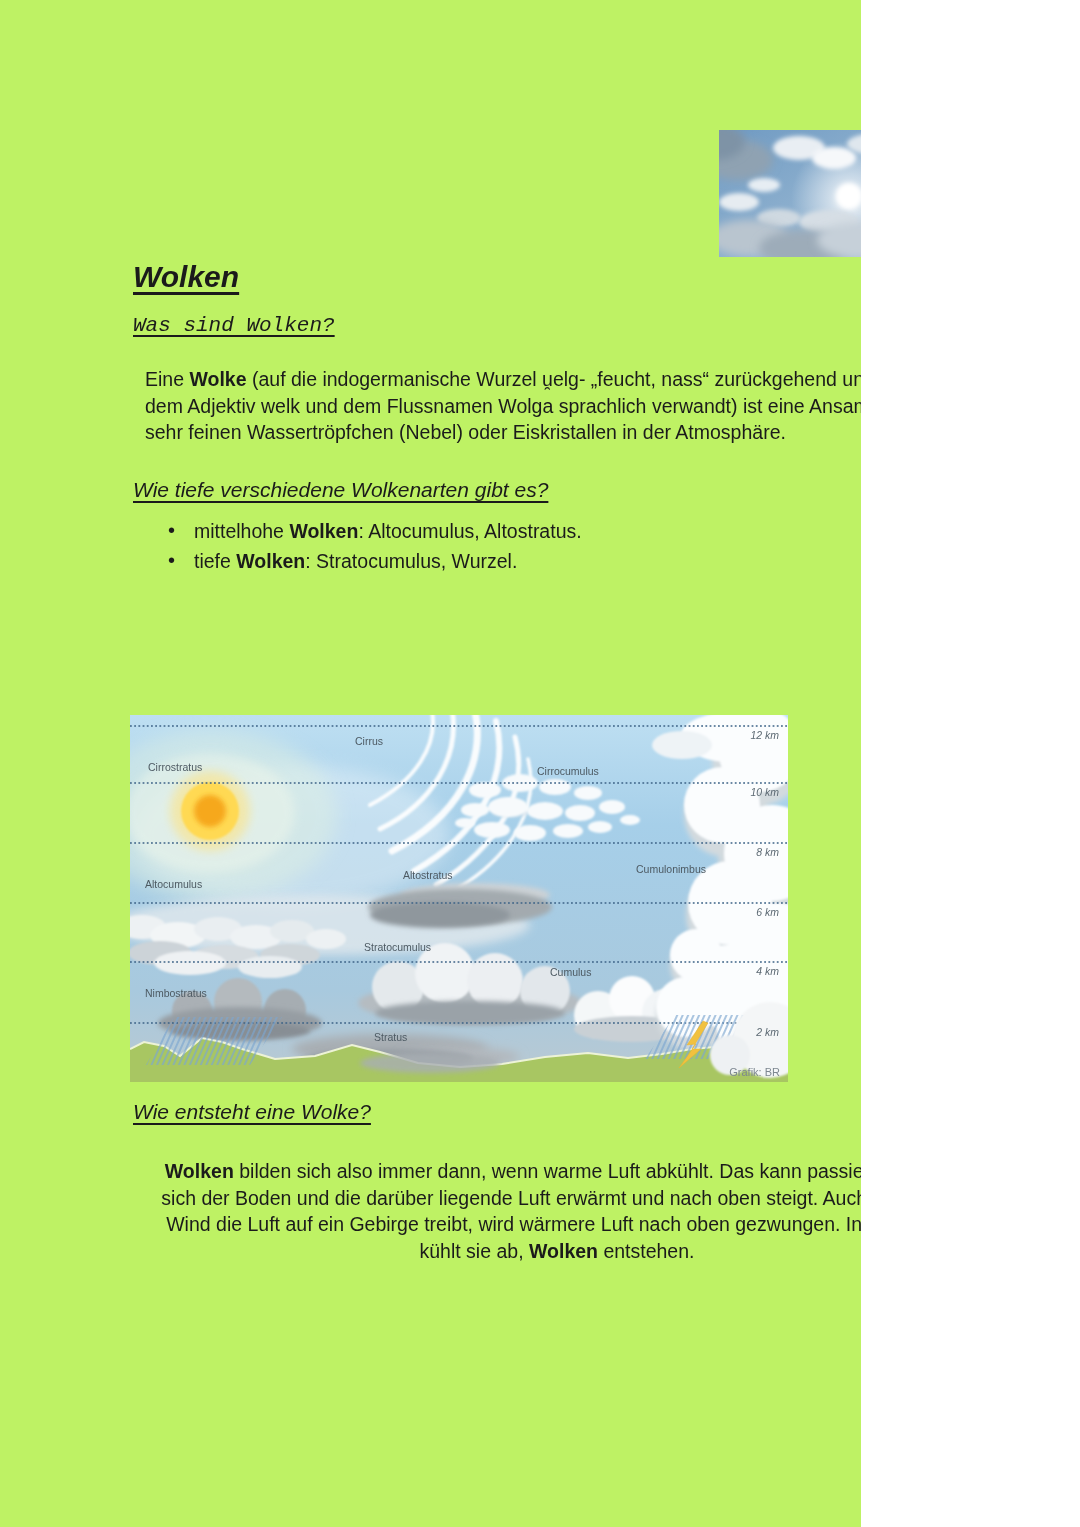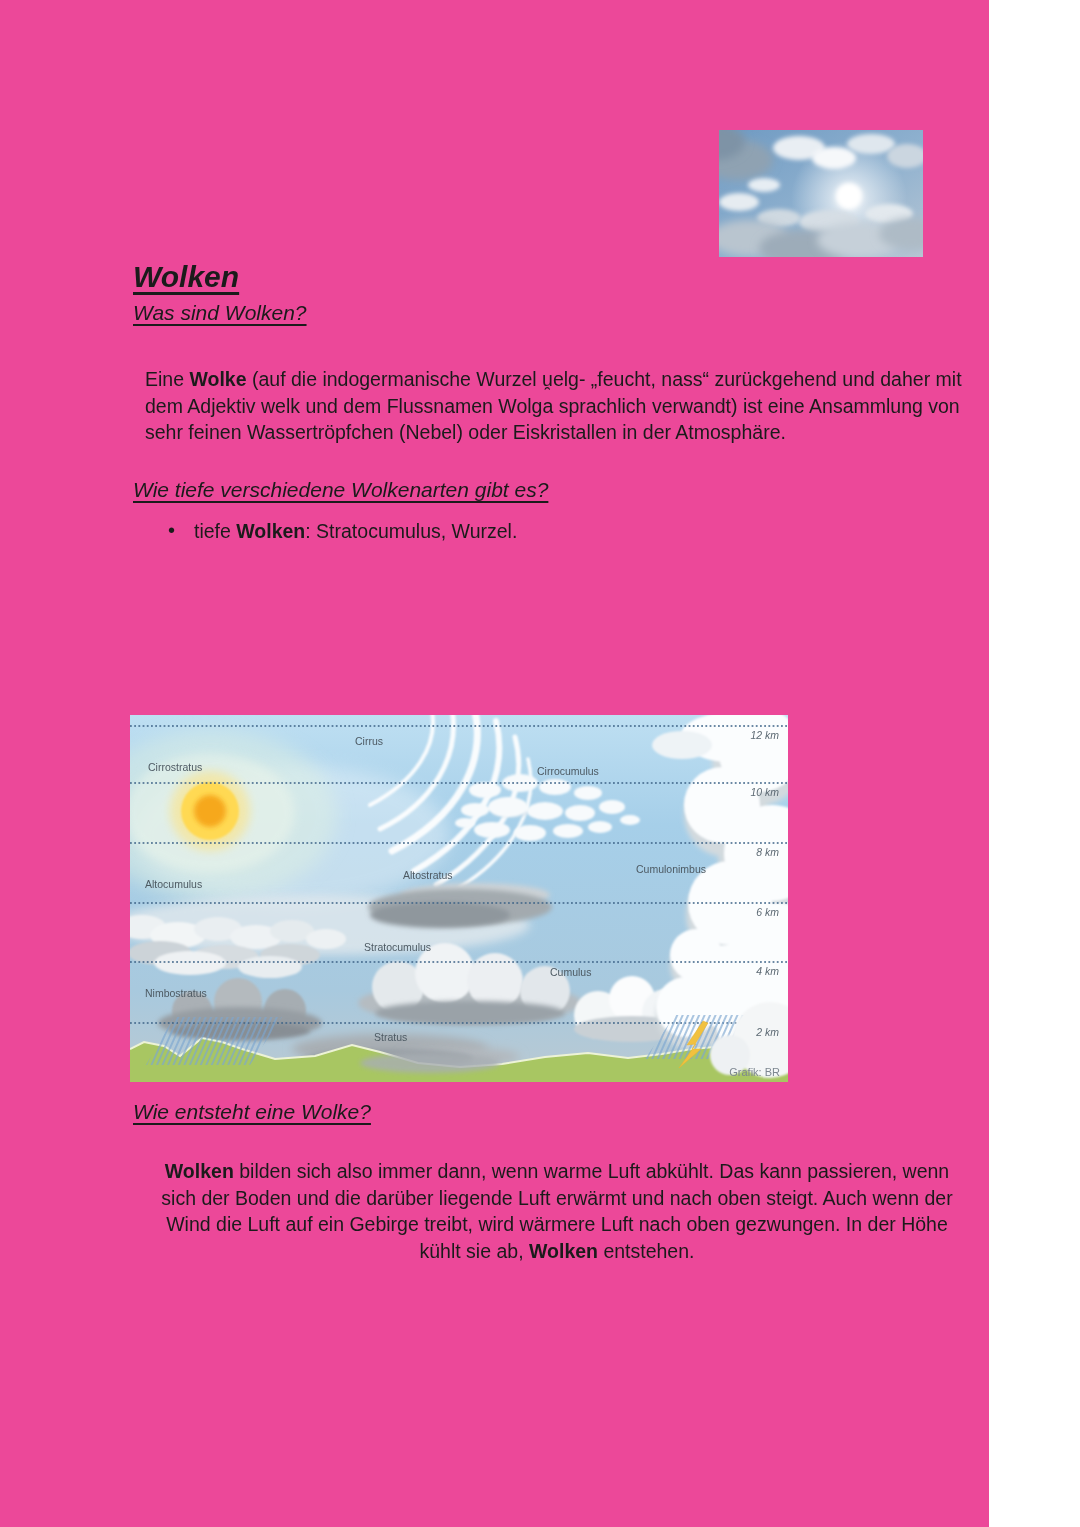--- a/index.html
+++ b/index.html
@@ -1,32 +1,32 @@
 <!DOCTYPE html>
 <html><head>
 <meta charset="utf-8">
 <title>Wolken</title>
 <style>
   html,body { margin:0; padding:0; background:#ffffff; }
   .page {
-    position:relative; width:989px; height:1527px; background:#ec4899;
+    position:relative; width:861px; height:1527px; background:#bef264;
     font-family:"Liberation Sans", sans-serif; color:#1b1b1b; overflow:hidden;
   }
   .photo { position:absolute; left:719px; top:130px; width:204px; height:127px; }
   .h1 {
     position:absolute; left:133px; top:260px; margin:0;
     font-size:30px; font-weight:700; font-style:italic;
     text-decoration:underline; text-decoration-thickness:2.5px; text-underline-offset:5px;
   }
   .h2 {
     position:absolute; left:133px; margin:0;
     font-size:21px; font-weight:400; font-style:italic;
     text-decoration:underline; text-decoration-thickness:1.5px; text-underline-offset:4px;
   }
-  .h2-was  { top:301px; }
+  .h2-was  { top:314px;font-family:Liberation Mono, monospace; }
   .h2-wie  { top:478px; }
   .h2-ent  { top:1100px; }
   .para { position:absolute; left:133px; margin:12px; font-size:19.5px; line-height:26.5px; }
   .para-was { top:354px; width:822px; }
   .para-ent { top:1146px; width:824px;text-align:center; }
   .b { font-weight:700; }
   .cloudlist { position:absolute; left:163px; top:518px; width:680px; margin:0; padding:0; }
   .cloudlist li {
     list-style:none; position:relative; padding-left:31px; margin:0 0 3.5px 0;
     font-size:19.5px; line-height:26.5px;
@@ -83,20 +83,21 @@
 
   <h1 class="h1">Wolken</h1>
 
   <h2 class="h2 h2-was">Was sind Wolken?</h2>
 
   <p class="para para-was"><span>Eine </span><span class="b">Wolke</span><span> (auf die indogermanische Wurzel u̯elg- „feucht, nass“ zurückgehend und daher mit dem Adjektiv welk und dem Flussnamen Wolga sprachlich verwandt) ist eine Ansammlung von sehr feinen Wassertröpfchen (Nebel) oder Eiskristallen in der Atmosphäre.</span></p>
 
   <h2 class="h2 h2-wie">Wie tiefe verschiedene Wolkenarten gibt es?</h2>
 
   <ul class="cloudlist">
+    <li><span>mittelhohe </span><span class="b">Wolken</span><span>: Altocumulus, Altostratus.</span></li>
     <li><span>tiefe </span><span class="b">Wolken</span><span>: Stratocumulus, Wurzel.</span></li>
   </ul>
 
   <svg class="diagram" viewBox="0 0 658 367" xmlns="http://www.w3.org/2000/svg">
     <defs>
       <linearGradient id="dsky" x1="0" y1="0" x2="0" y2="1">
         <stop offset="0" stop-color="#bedff2"></stop>
         <stop offset="0.3" stop-color="#a6cfe9"></stop>
         <stop offset="0.75" stop-color="#a8c9de"></stop>
         <stop offset="1" stop-color="#bac9d2"></stop>

